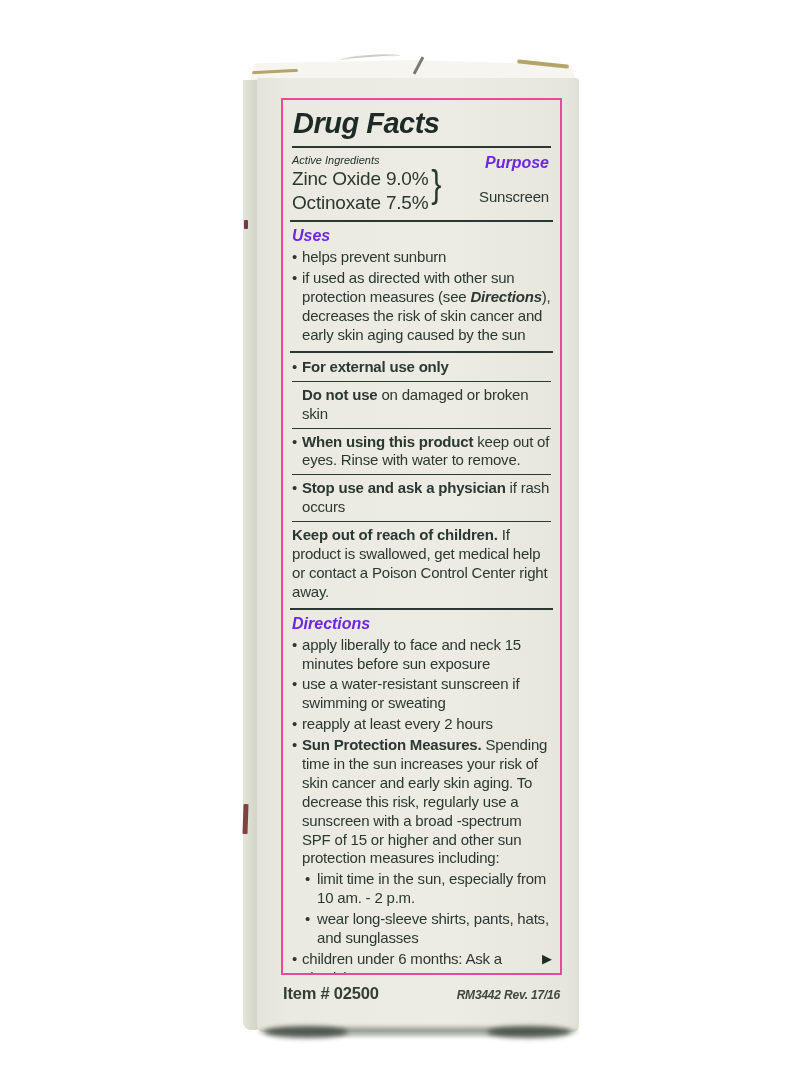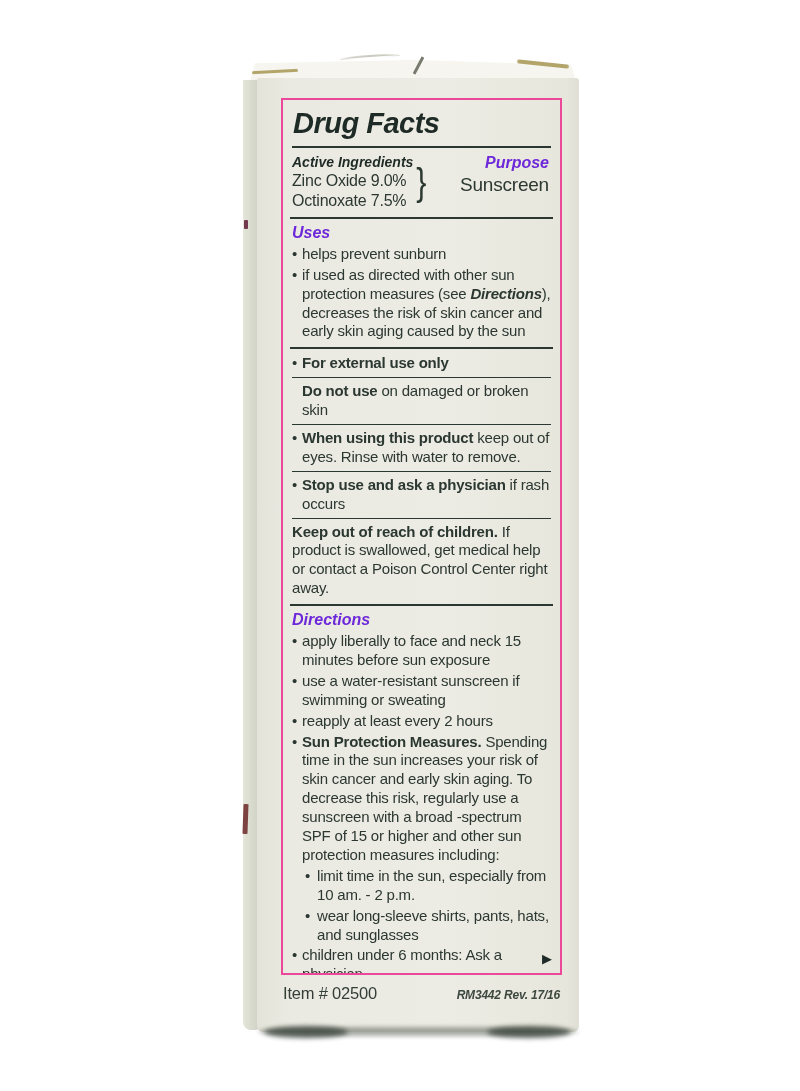--- a/index.html
+++ b/index.html
@@ -68,35 +68,35 @@
   .b { display:flex; margin:2px 0; }
   .b .dot { flex:0 0 10px; }
   .b.sub { margin-left:13px; }
   .b.sub .dot { flex:0 0 12px; }
   .bold { font-weight:bold; }
   .bi { font-weight:bold; font-style:italic; }
 
   
   .ai-row { display:flex; justify-content:space-between; }
   .ai-left { display:flex; align-items:center; }
-  .ai-lines { font-size:16px; line-height:1.25; letter-spacing:-.2px; }
-  .ai-heading { font-size:14px; font-weight:bold; font-style:italic; color:#1e2a26; margin-bottom:1px; }
+  .ai-lines { font-size:19px; line-height:1.25; letter-spacing:-.2px; }
+  .ai-heading { font-size:11px; font-weight:normal; font-style:italic; color:#1e2a26; margin-bottom:1px; }
   .brace { font-size:38px; font-weight:300; line-height:.85; margin-left:2px; transform:scaleX(.8); }
   .ai-right { text-align:right; padding-right:2px; }
   .purpose-heading { font-size:16px; font-weight:bold; font-style:italic; color:#6d28d9; }
-  .purpose-value { font-size:19px; margin-top:2px; letter-spacing:-.2px; }
+  .purpose-value { font-size:15px; margin-top:16px; letter-spacing:-.2px; }
 
   .cont-arrow { position:absolute; right:8px; bottom:7px; font-size:13px; color:#1e2a26; }
 
   
   .face-footer {
     position:absolute; left:281px; top:984px; width:281px;
     display:flex; justify-content:space-between; align-items:baseline; padding:0 2px;
   }
-  .item-no { font-size:16.5px; font-weight:normal; letter-spacing:-.2px; color:#333e38; }
+  .item-no { font-size:16.5px; font-weight:bold; letter-spacing:-.2px; color:#333e38; }
   .rev-no  { font-size:12px; font-style:italic; font-weight:bold; color:#3c473f; letter-spacing:-.2px; }
 </style>
 </head>
 <body>
 
 <div class="scene">
 
   <div class="box-flap"></div>
   <div class="crease-faint"></div>
   <div class="crease-mark"></div>

